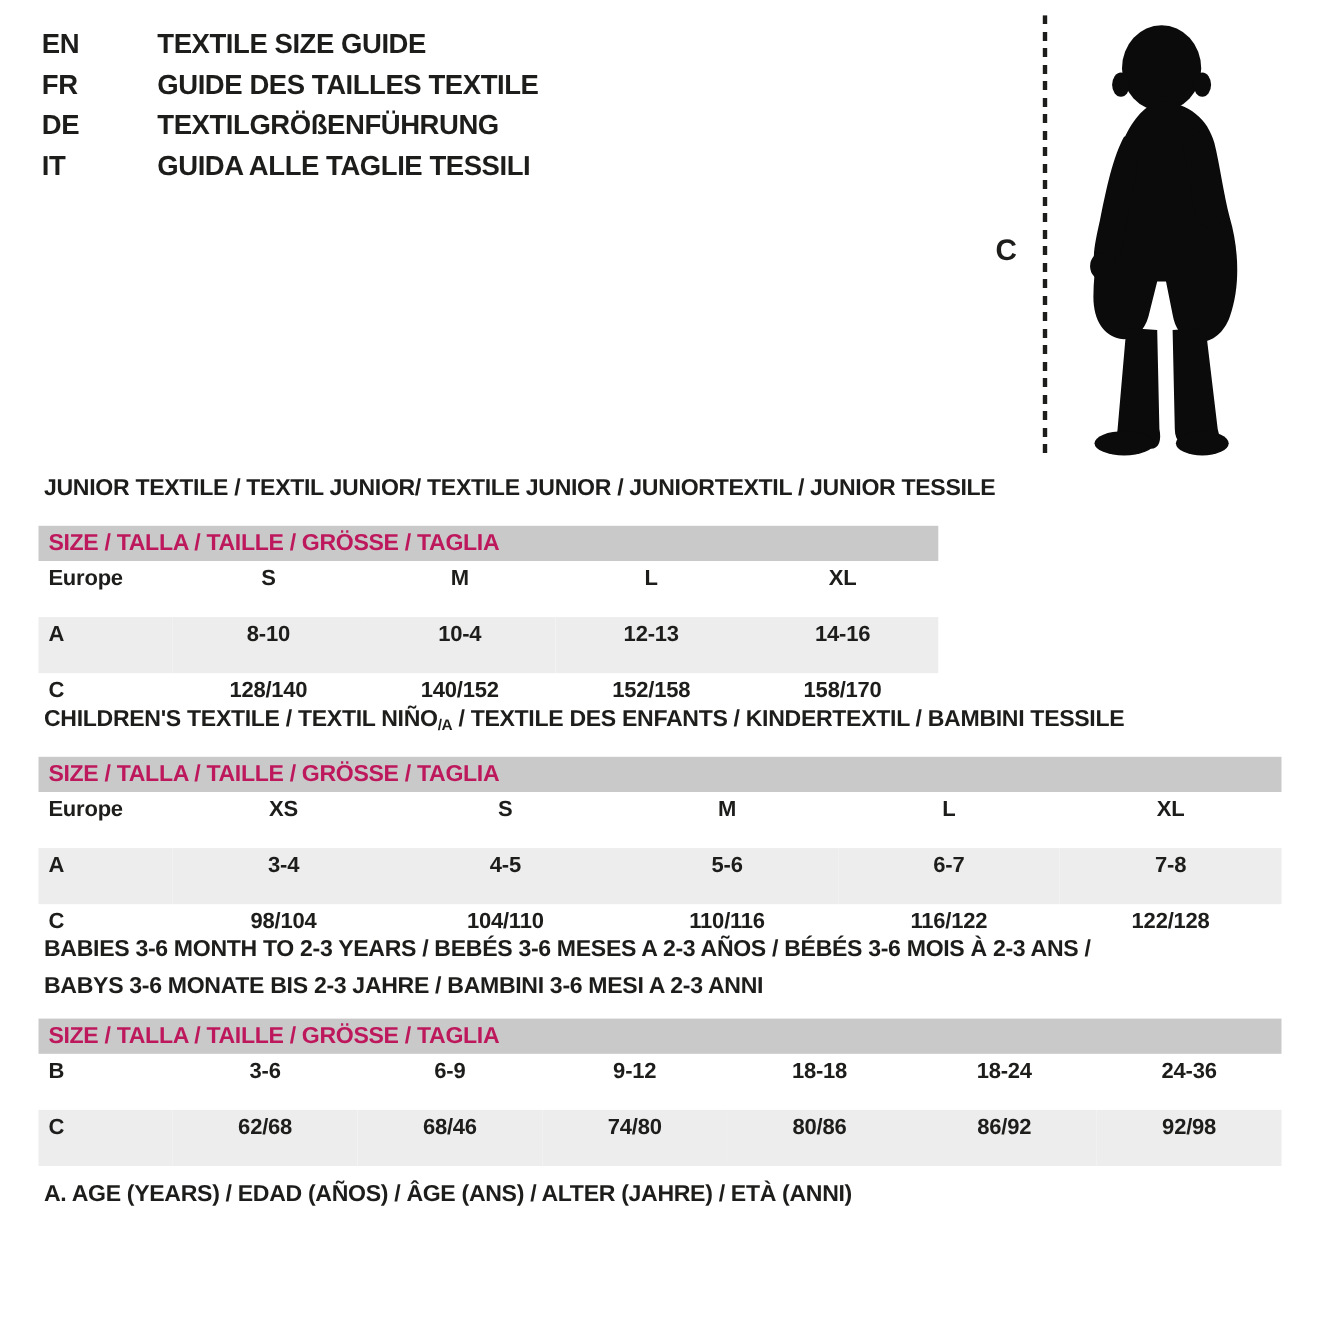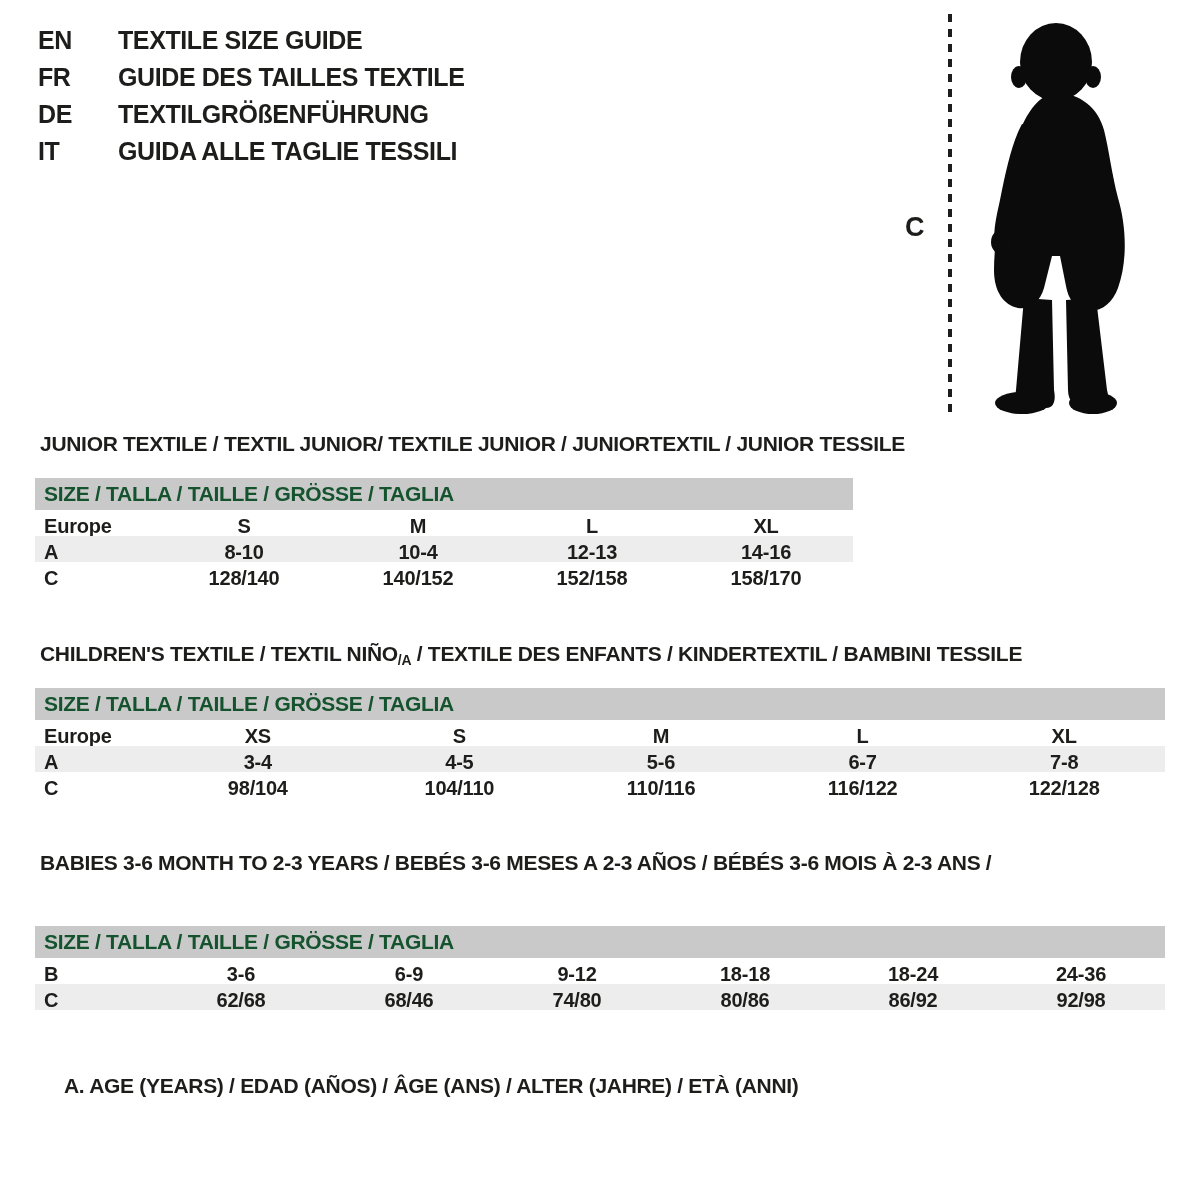--- a/index.html
+++ b/index.html
@@ -9,47 +9,47 @@
   html,body{background:#fff;}
   body{
     width:1200px;height:1200px;position:relative;overflow:hidden;
     font-family:"Liberation Sans","DejaVu Sans",sans-serif;
     color:var(--text);background:var(--page);
     -webkit-font-smoothing:antialiased;
   }
   
   .lang-block{position:absolute;left:38px;top:22px;}
   .lang-row{display:grid;grid-template-columns:80px auto;line-height:37px;
-            font-size:25px;font-weight:700;letter-spacing:-0.4px;}
+            font-size:25px;font-weight:700;letter-spacing:-0.4px;gap:25px;}
   
   .dash-line{position:absolute;left:948px;top:14px;width:4px;height:402px;
     background:repeating-linear-gradient(to bottom,var(--text) 0 8px,transparent 8px 15px);}
   .measure-c{position:absolute;left:905px;top:212px;font-size:27px;font-weight:700;}
   .silhouette{position:absolute;left:966px;top:20px;width:178px;height:400px;}
   
   .section-title{position:absolute;left:40px;font-size:21px;font-weight:700;
     letter-spacing:-0.3px;white-space:nowrap;}
   .sub-a{font-size:14px;vertical-align:-4px;font-weight:700;}
   .two-line{line-height:34px;}
   
   .size-table{position:absolute;display:grid;}
   .t-junior{left:35px;top:478px;width:818px;grid-template-columns:122px repeat(4,1fr);}
   .t-children{left:35px;top:688px;width:1130px;grid-template-columns:122px repeat(5,1fr);}
   .t-babies{left:35px;top:926px;width:1130px;grid-template-columns:122px repeat(6,1fr);}
   .size-bar{grid-column:1/-1;background:var(--bar);height:32px;line-height:32px;
-    padding-left:9px;font-size:21px;font-weight:700;letter-spacing:-0.3px;color:#14532d;}
+    padding-left:9px;font-size:21px;font-weight:700;letter-spacing:-0.3px;color:#be185d;}
   .trow{display:contents;}
-  .cell{height:26px;line-height:33px;text-align:center;font-size:20px;font-weight:700;
+  .cell{height:51px;line-height:33px;text-align:center;font-size:20px;font-weight:700;
     letter-spacing:-0.2px;}
   .cell.rlabel{text-align:left;padding-left:9px;}
   .trow.alt .cell{background:var(--alt);}
   
   .legend{position:absolute;left:40px;top:1068px;}
   .legend-line{font-size:21px;font-weight:700;line-height:36px;letter-spacing:-0.3px;
-    white-space:nowrap;margin-left:24px;}
+    white-space:nowrap;}
 </style>
 </head>
 <body>
 
 <div class="lang-block">
   <div class="lang-row">
     <span>EN</span>
     <span>TEXTILE SIZE GUIDE</span>
   </div>
   <div class="lang-row">
@@ -143,20 +143,21 @@
     <div class="cell">98/104</div>
     <div class="cell">104/110</div>
     <div class="cell">110/116</div>
     <div class="cell">116/122</div>
     <div class="cell">122/128</div>
   </div>
 </div>
 
 <div class="section-title two-line" style="top:846px">
   <div>BABIES 3-6 MONTH TO 2-3 YEARS / BEBÉS 3-6 MESES A 2-3 AÑOS / BÉBÉS 3-6 MOIS À 2-3 ANS /</div>
+  <div>BABYS 3-6 MONATE BIS 2-3 JAHRE / BAMBINI 3-6 MESI A 2-3 ANNI</div>
 </div>
 
 <div class="size-table t-babies">
   <div class="size-bar">SIZE / TALLA / TAILLE / GRÖSSE / TAGLIA</div>
   <div class="trow">
     <div class="cell rlabel">B</div>
     <div class="cell">3-6</div>
     <div class="cell">6-9</div>
     <div class="cell">9-12</div>
     <div class="cell">18-18</div>

